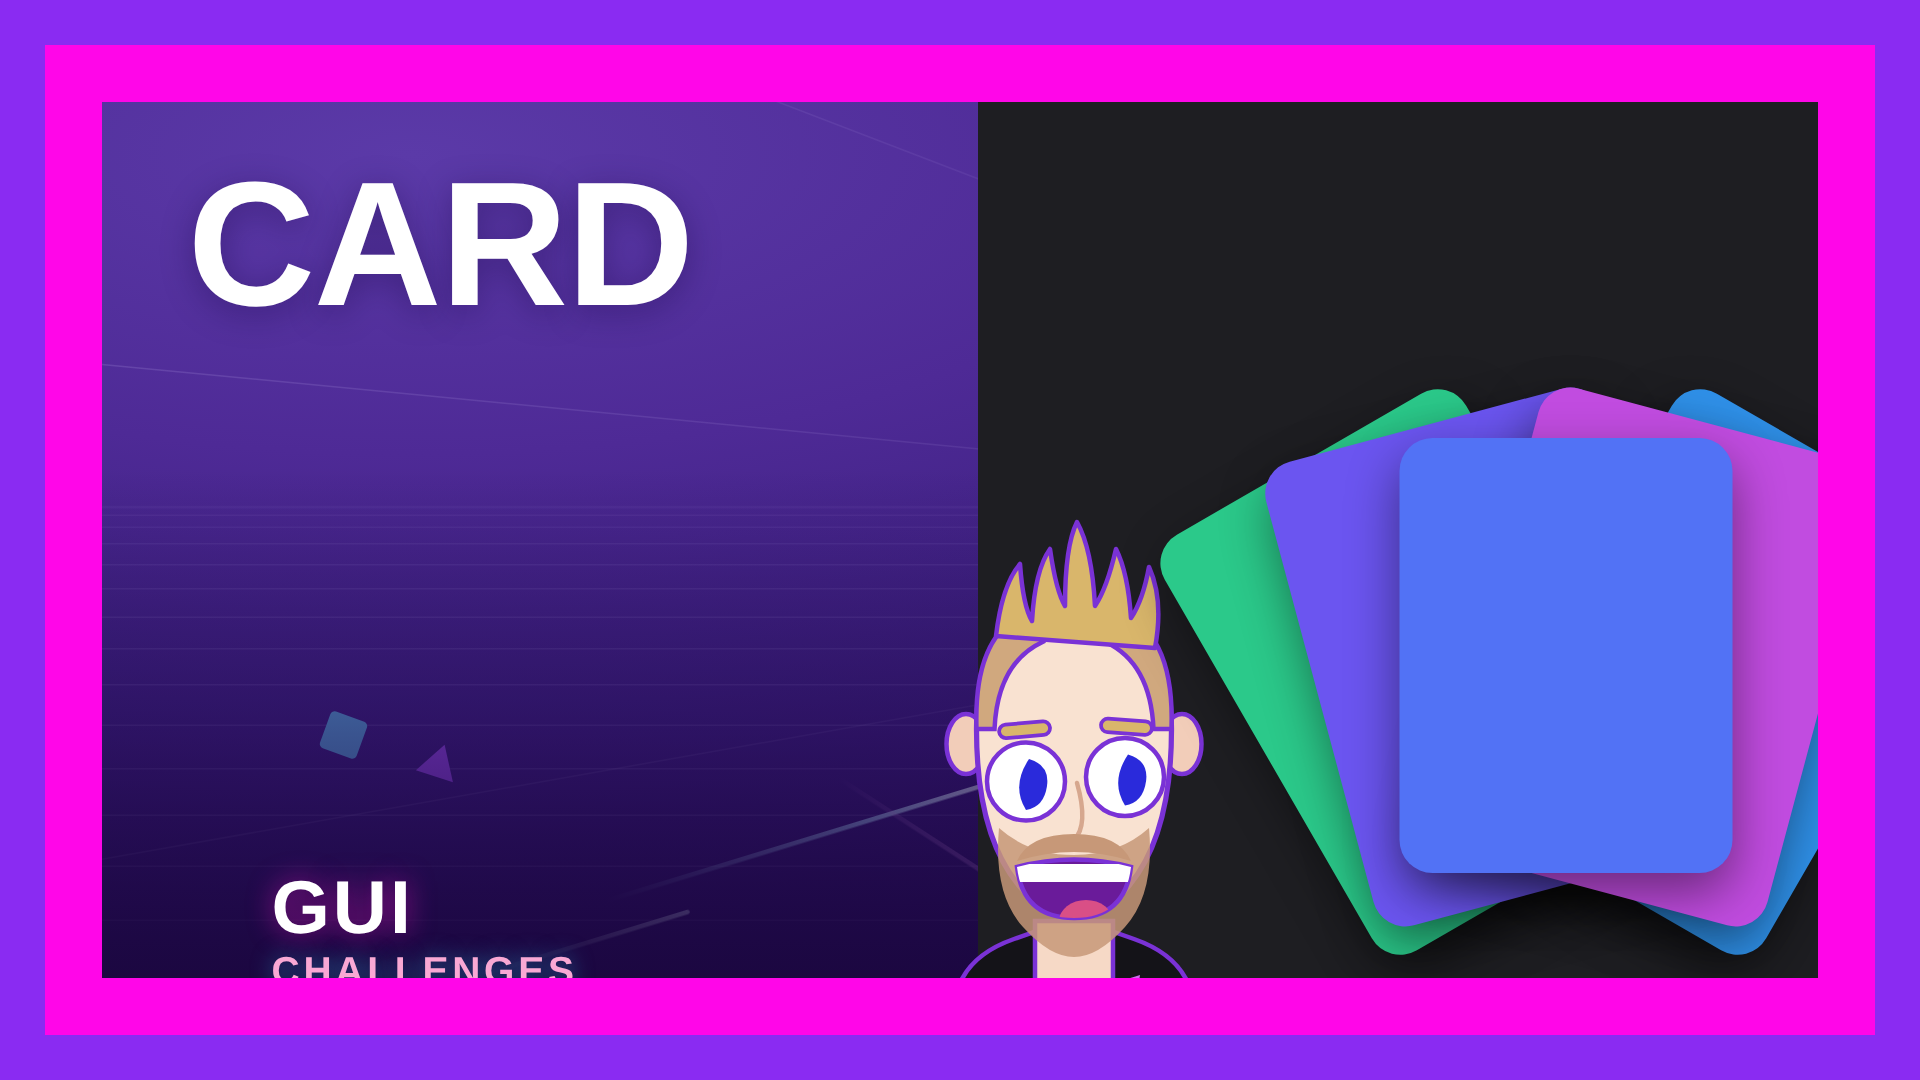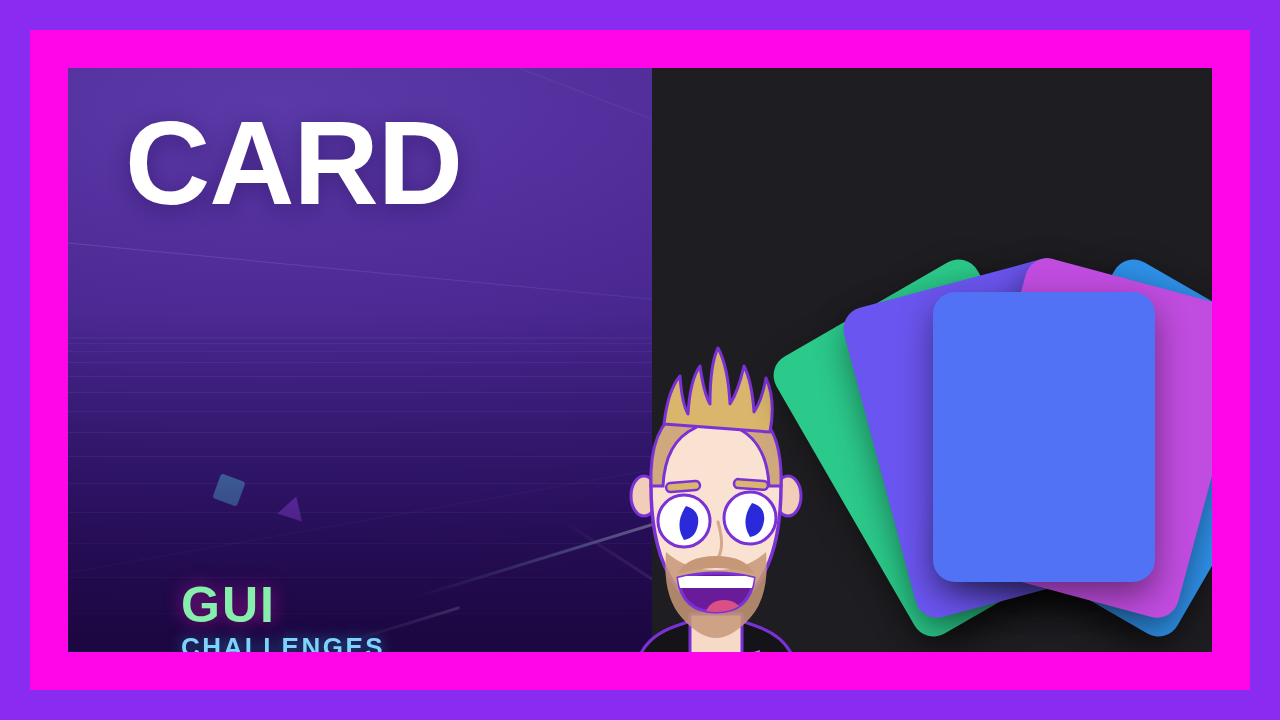--- a/index.html
+++ b/index.html
@@ -117,22 +117,22 @@
             <div class="confetti c-square" style="left: 148px; top: 409px; transform: rotate(20deg); background: rgb(86, 175, 221); width: 26px; height: 26px;"></div>
             <div class="confetti c-tri" style="left: 212px; top: 428px; transform: rotate(18deg); border-left: 13.64px solid transparent; border-right: 13.64px solid transparent; border-bottom: 22px solid rgb(155, 75, 238);"></div>
           </div>
         <div class="bg-bottom-fade"></div>
 
         <div class="title" style="color: rgb(255, 255, 255);">
           <span>CARD</span>
         </div>
 
         <div class="logo">
-          <div class="gui" style="color: #86efac;">GUI</div>
-          <div class="challenges" style="color: #7dd3fc;">CHALLENGES</div>
+          <div class="gui" style="color: #ffffff;">GUI</div>
+          <div class="challenges" style="color: #f9a8d4;">CHALLENGES</div>
         </div>
 
         <div class="dark-panel">
           <div class="disc" style="background: rgb(30, 30, 34); box-shadow: rgb(36, 16, 90) -10px 0px 0px 0px;"></div>
         </div>
 
         <div class="cards" id="cards">
             <div class="card" style="left: 762px; top: 220px; width: 232px; height: 320px; background: rgb(43, 201, 138); z-index: 1; transform: rotate(-30deg);"></div>
             <div class="card" style="left: 808px; top: 210px; width: 232px; height: 320px; background: rgb(107, 85, 240); z-index: 2; transform: rotate(-15deg);"></div>
             <div class="card" style="left: 962px; top: 220px; width: 232px; height: 320px; background: rgb(47, 144, 232); z-index: 1; transform: rotate(30deg);"></div>

